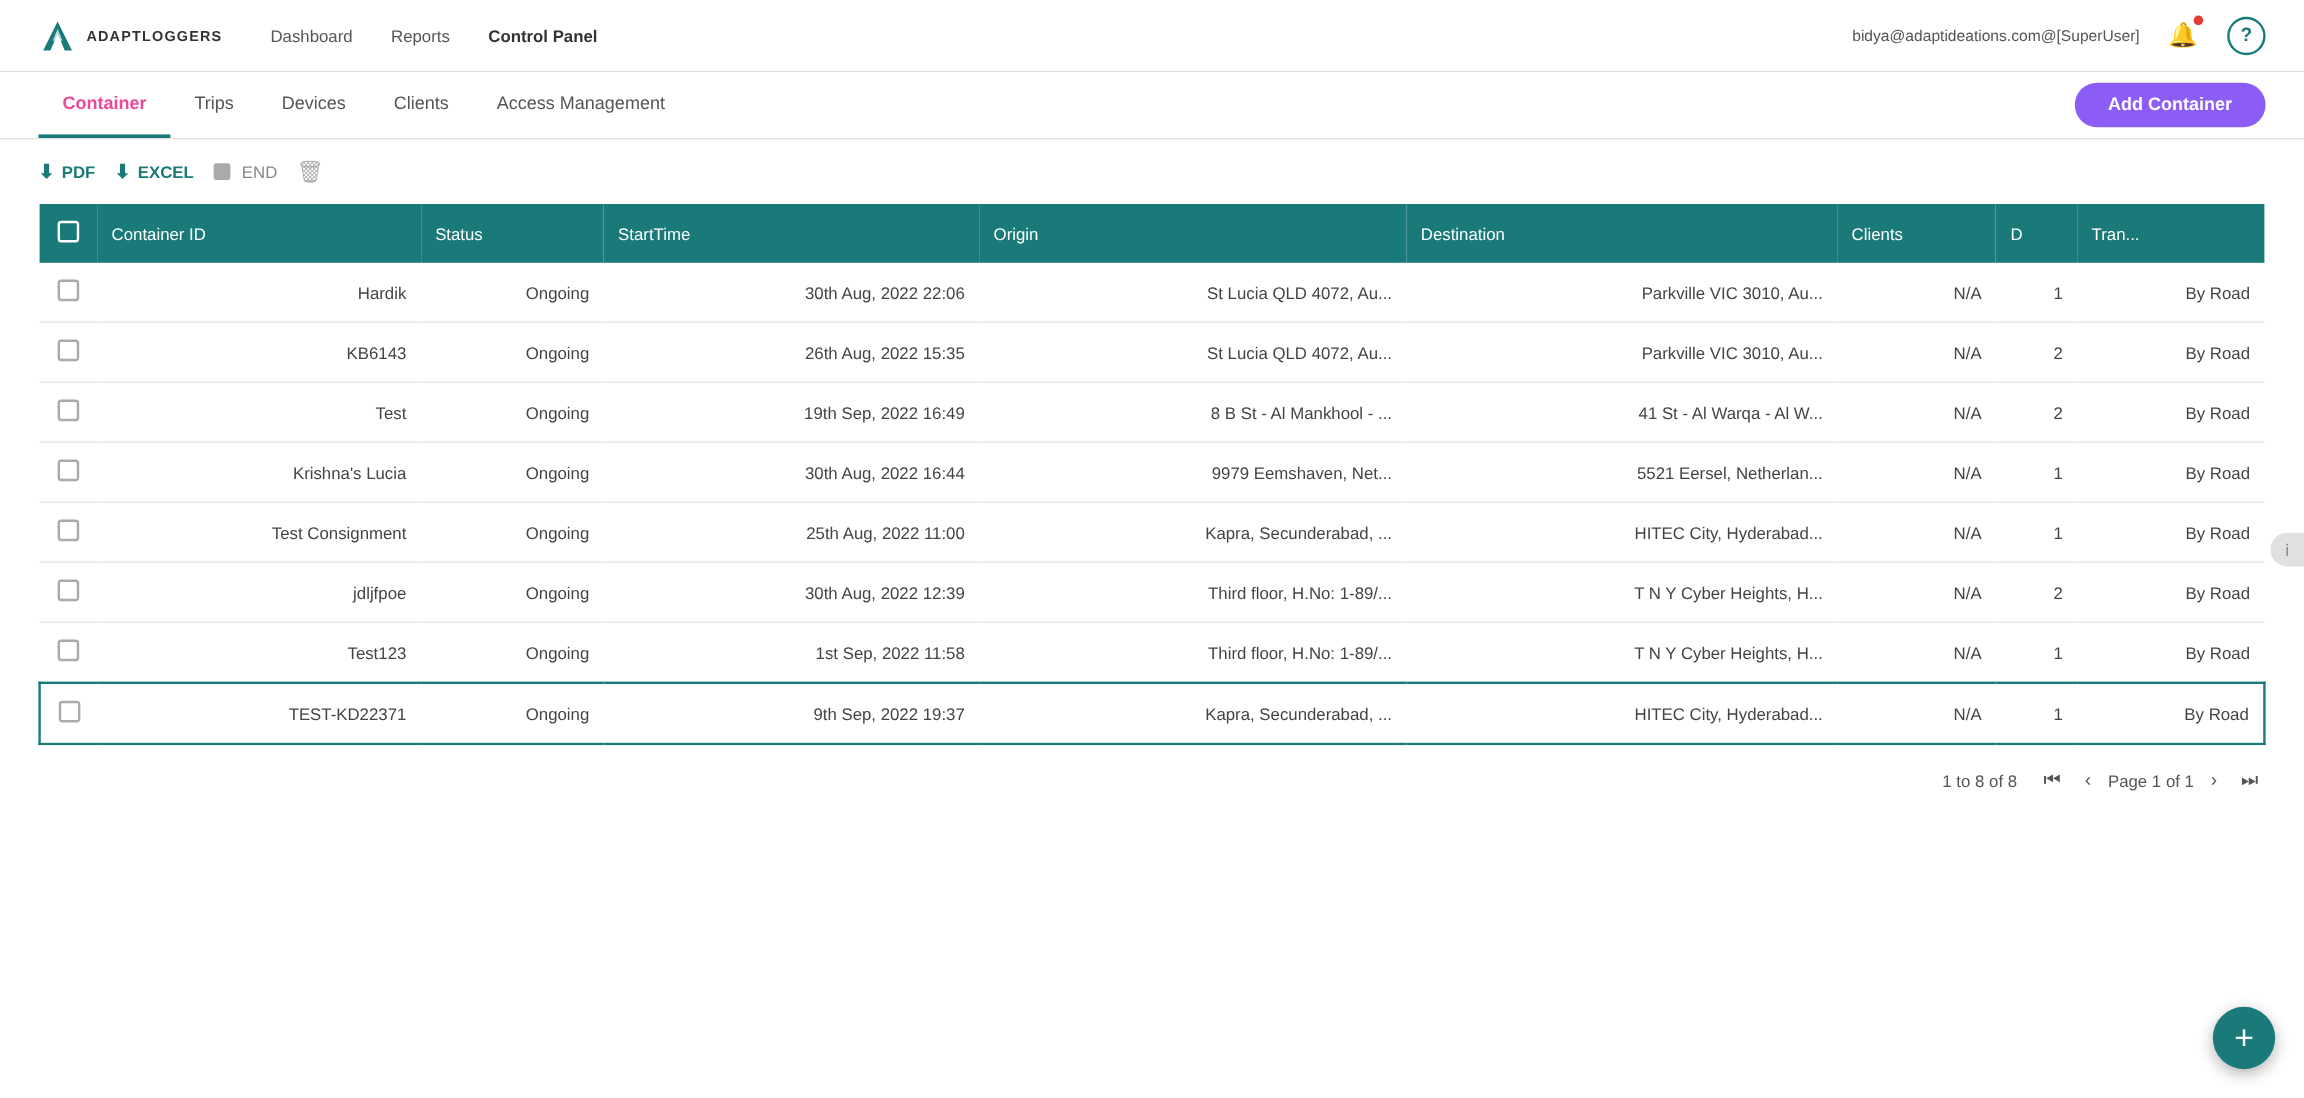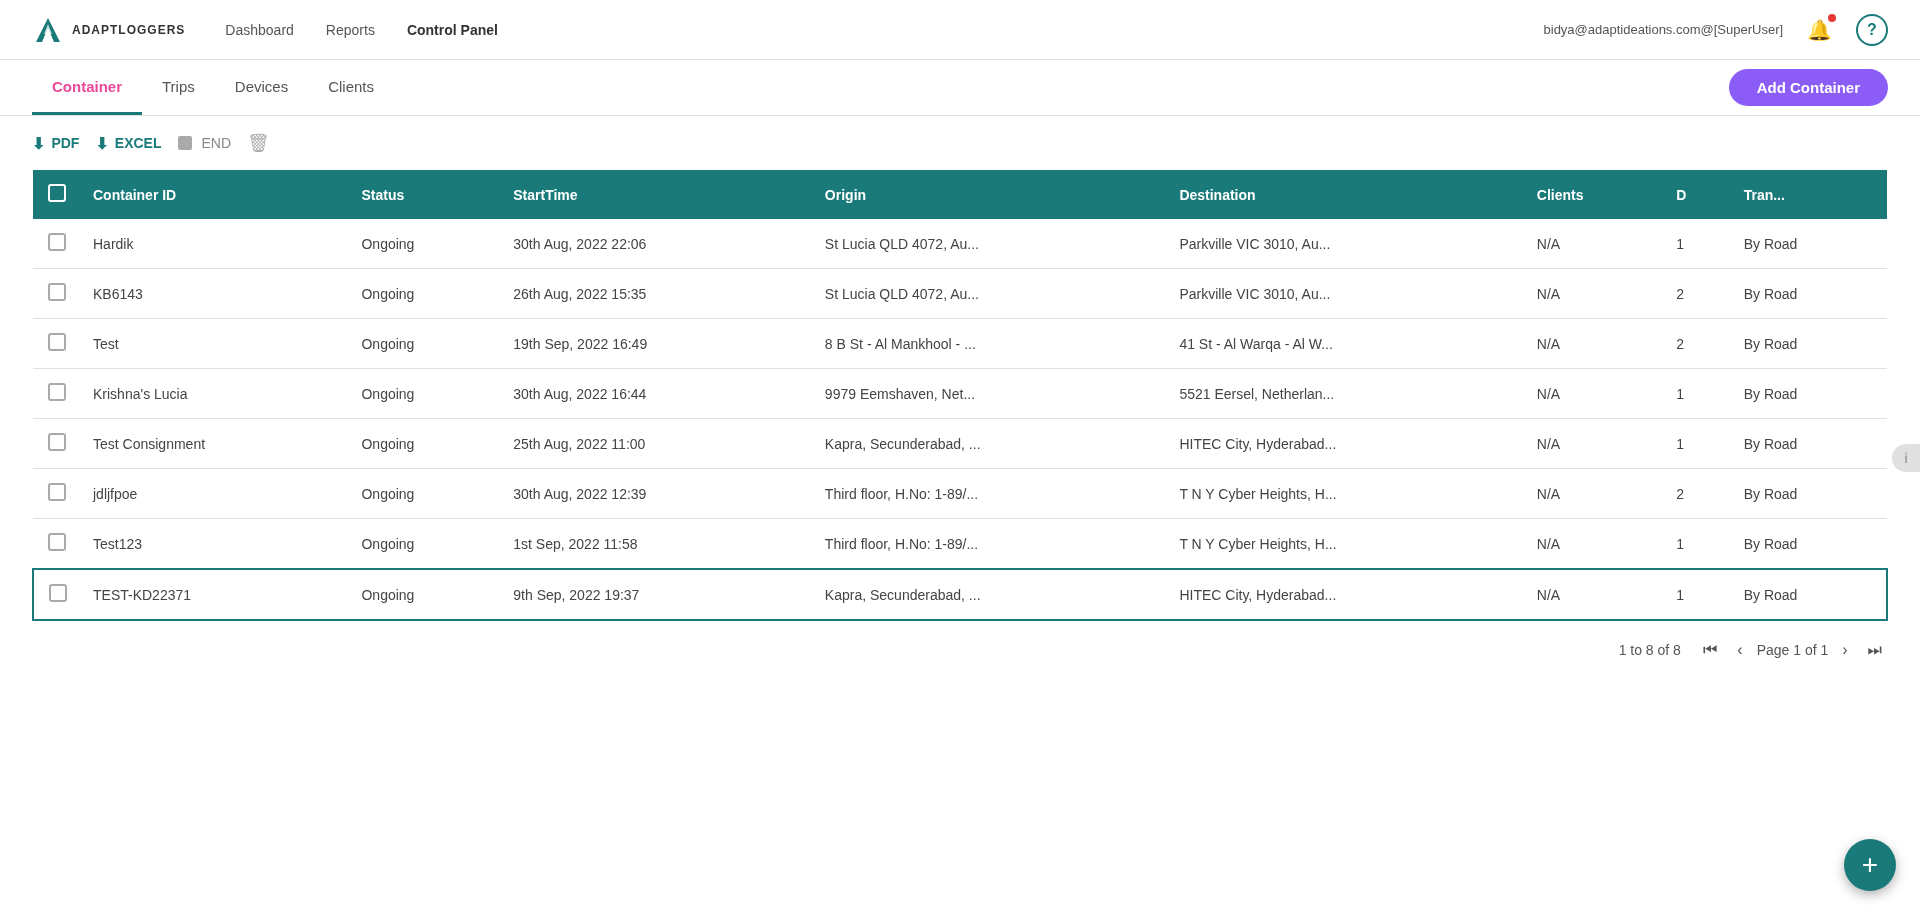--- a/index.html
+++ b/index.html
@@ -131,26 +131,27 @@
       border-collapse: collapse;
     }
     thead tr {
       background: #1a7a7a;
       color: #fff;
     }
     thead th {
       padding: 14px 12px;
       text-align: left;
       font-size: 14px;
-      font-weight: 700;
+      font-weight: 400;
       white-space: nowrap;
     }
     thead th:first-child { width: 48px; text-align: center; }
     tbody tr {
       border-bottom: 1px solid #e0e0e0;
+      text-align: right;
     }
     tbody tr:last-child {
       border: 2px solid #1a7a7a;
     }
     tbody td {
       padding: 14px 12px;
       font-size: 14px;
       color: #444;
       white-space: nowrap;
     }
@@ -230,20 +231,21 @@
     <button class="help-btn">?</button>
   </div>
 </div>
 
 <div class="tabs-bar">
   <div class="tabs">
     <div class="tab active">Container</div>
     <div class="tab">Trips</div>
     <div class="tab">Devices</div>
     <div class="tab">Clients</div>
+    <div class="tab">Access Management</div>
   </div>
   <button class="add-container-btn">Add Container</button>
 </div>
 
 <div class="toolbar">
   <div class="toolbar-left">
     <button class="toolbar-btn">
       <span class="btn-icon">⬇</span>
       <span>PDF</span>
     </button>

